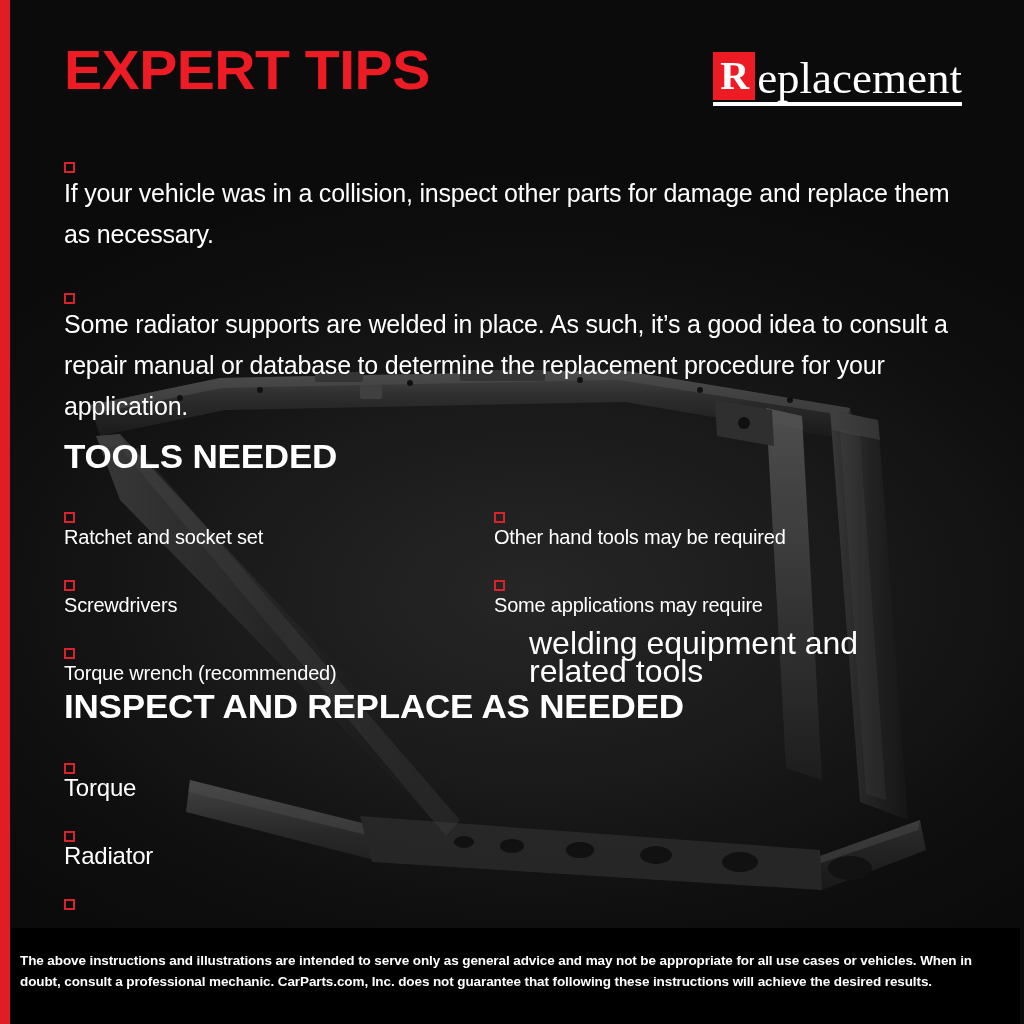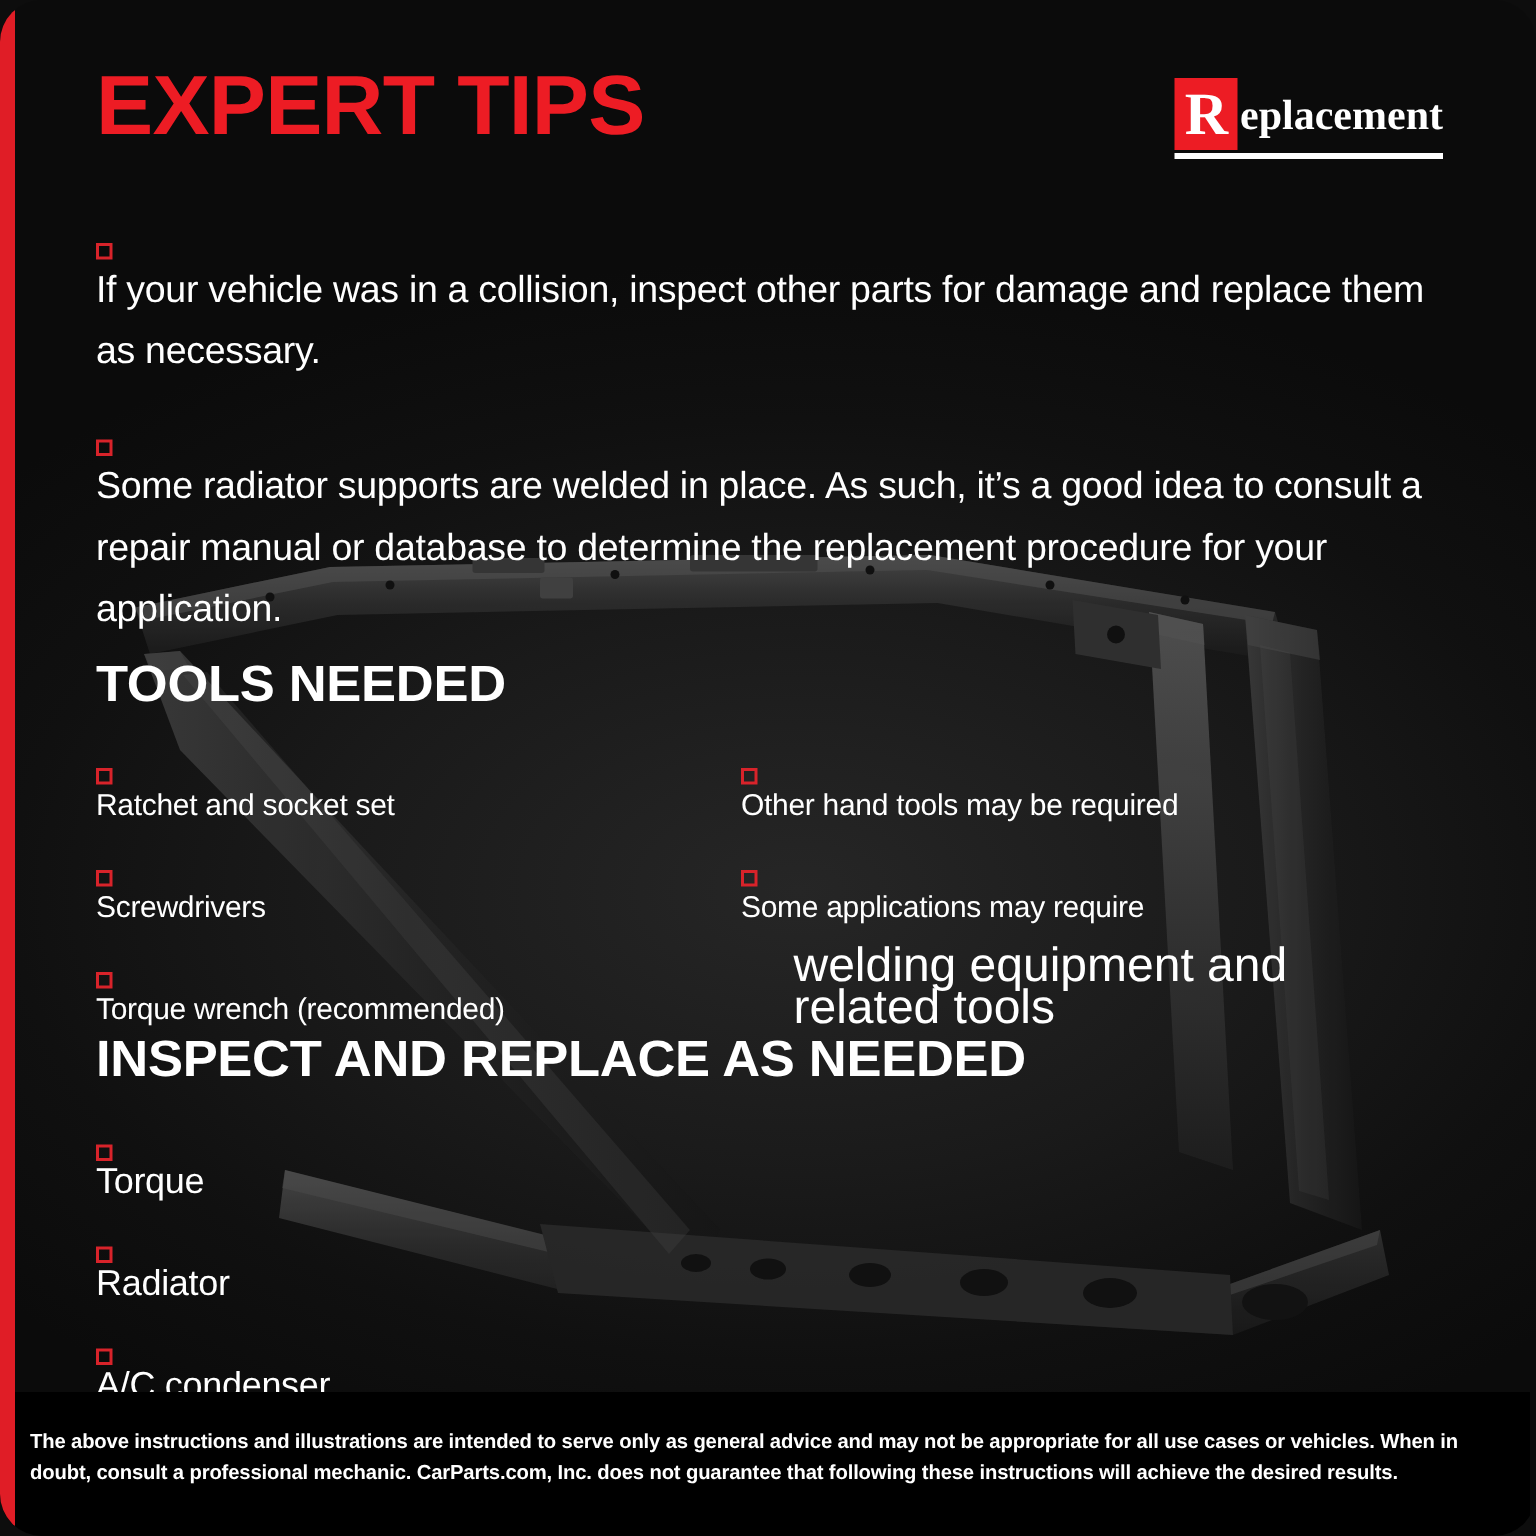--- a/index.html
+++ b/index.html
@@ -15,21 +15,20 @@
   }
 
   #page {
     position: relative;
     width: 1024px;
     height: 1024px;
     background:
       radial-gradient(ellipse 700px 420px at 52% 58%, #262626 0%, #1a1a1a 45%, #101010 75%, #0b0b0b 100%),
       linear-gradient(180deg, #1c1c1c 0%, #141414 40%, #101010 100%);
     overflow: hidden;
-    border-radius: 28px;
   }
 
   
   .edge-accent {
     position: absolute;
     left: 0;
     top: 0;
     width: 10px;
     height: 1024px;
     background: #e01d26;
@@ -86,22 +85,22 @@
     background: #ed1c24;
     color: #ffffff;
     font-size: 40px;
     font-weight: bold;
     line-height: 40px;
     padding: 4px 6px 4px 7px;
     font-family: "Liberation Serif", serif;
   }
   .brand-rest {
     color: #ffffff;
-    font-size: 28px;
-    font-weight: bold;
+    font-size: 45px;
+    font-weight: normal;
     line-height: 44px;
     font-family: "Liberation Serif", serif;
     padding-left: 2px;
   }
 
   
   .bullet-row {
     display: flex;
     align-items: flex-start;
     flex-direction: column;
@@ -325,21 +324,20 @@
       <div class="bullet-row">
         <span class="sq"></span>
         <span class="bullet-text">Torque</span>
       </div>
       <div class="bullet-row">
         <span class="sq"></span>
         <span class="bullet-text">Radiator</span>
       </div>
       <div class="bullet-row">
         <span class="sq"></span>
-        <span class="bullet-text">A/C condenser</span>
       </div>
     </div>
 
   </div>
 
   <div class="footer">
     <div class="footer-text">The above instructions and illustrations are intended to serve only as general advice and may not be appropriate for all use cases or vehicles. When in doubt, consult a professional mechanic. CarParts.com, Inc. does not guarantee that following these instructions will achieve the desired results.</div>
   </div>
 
 </div>

